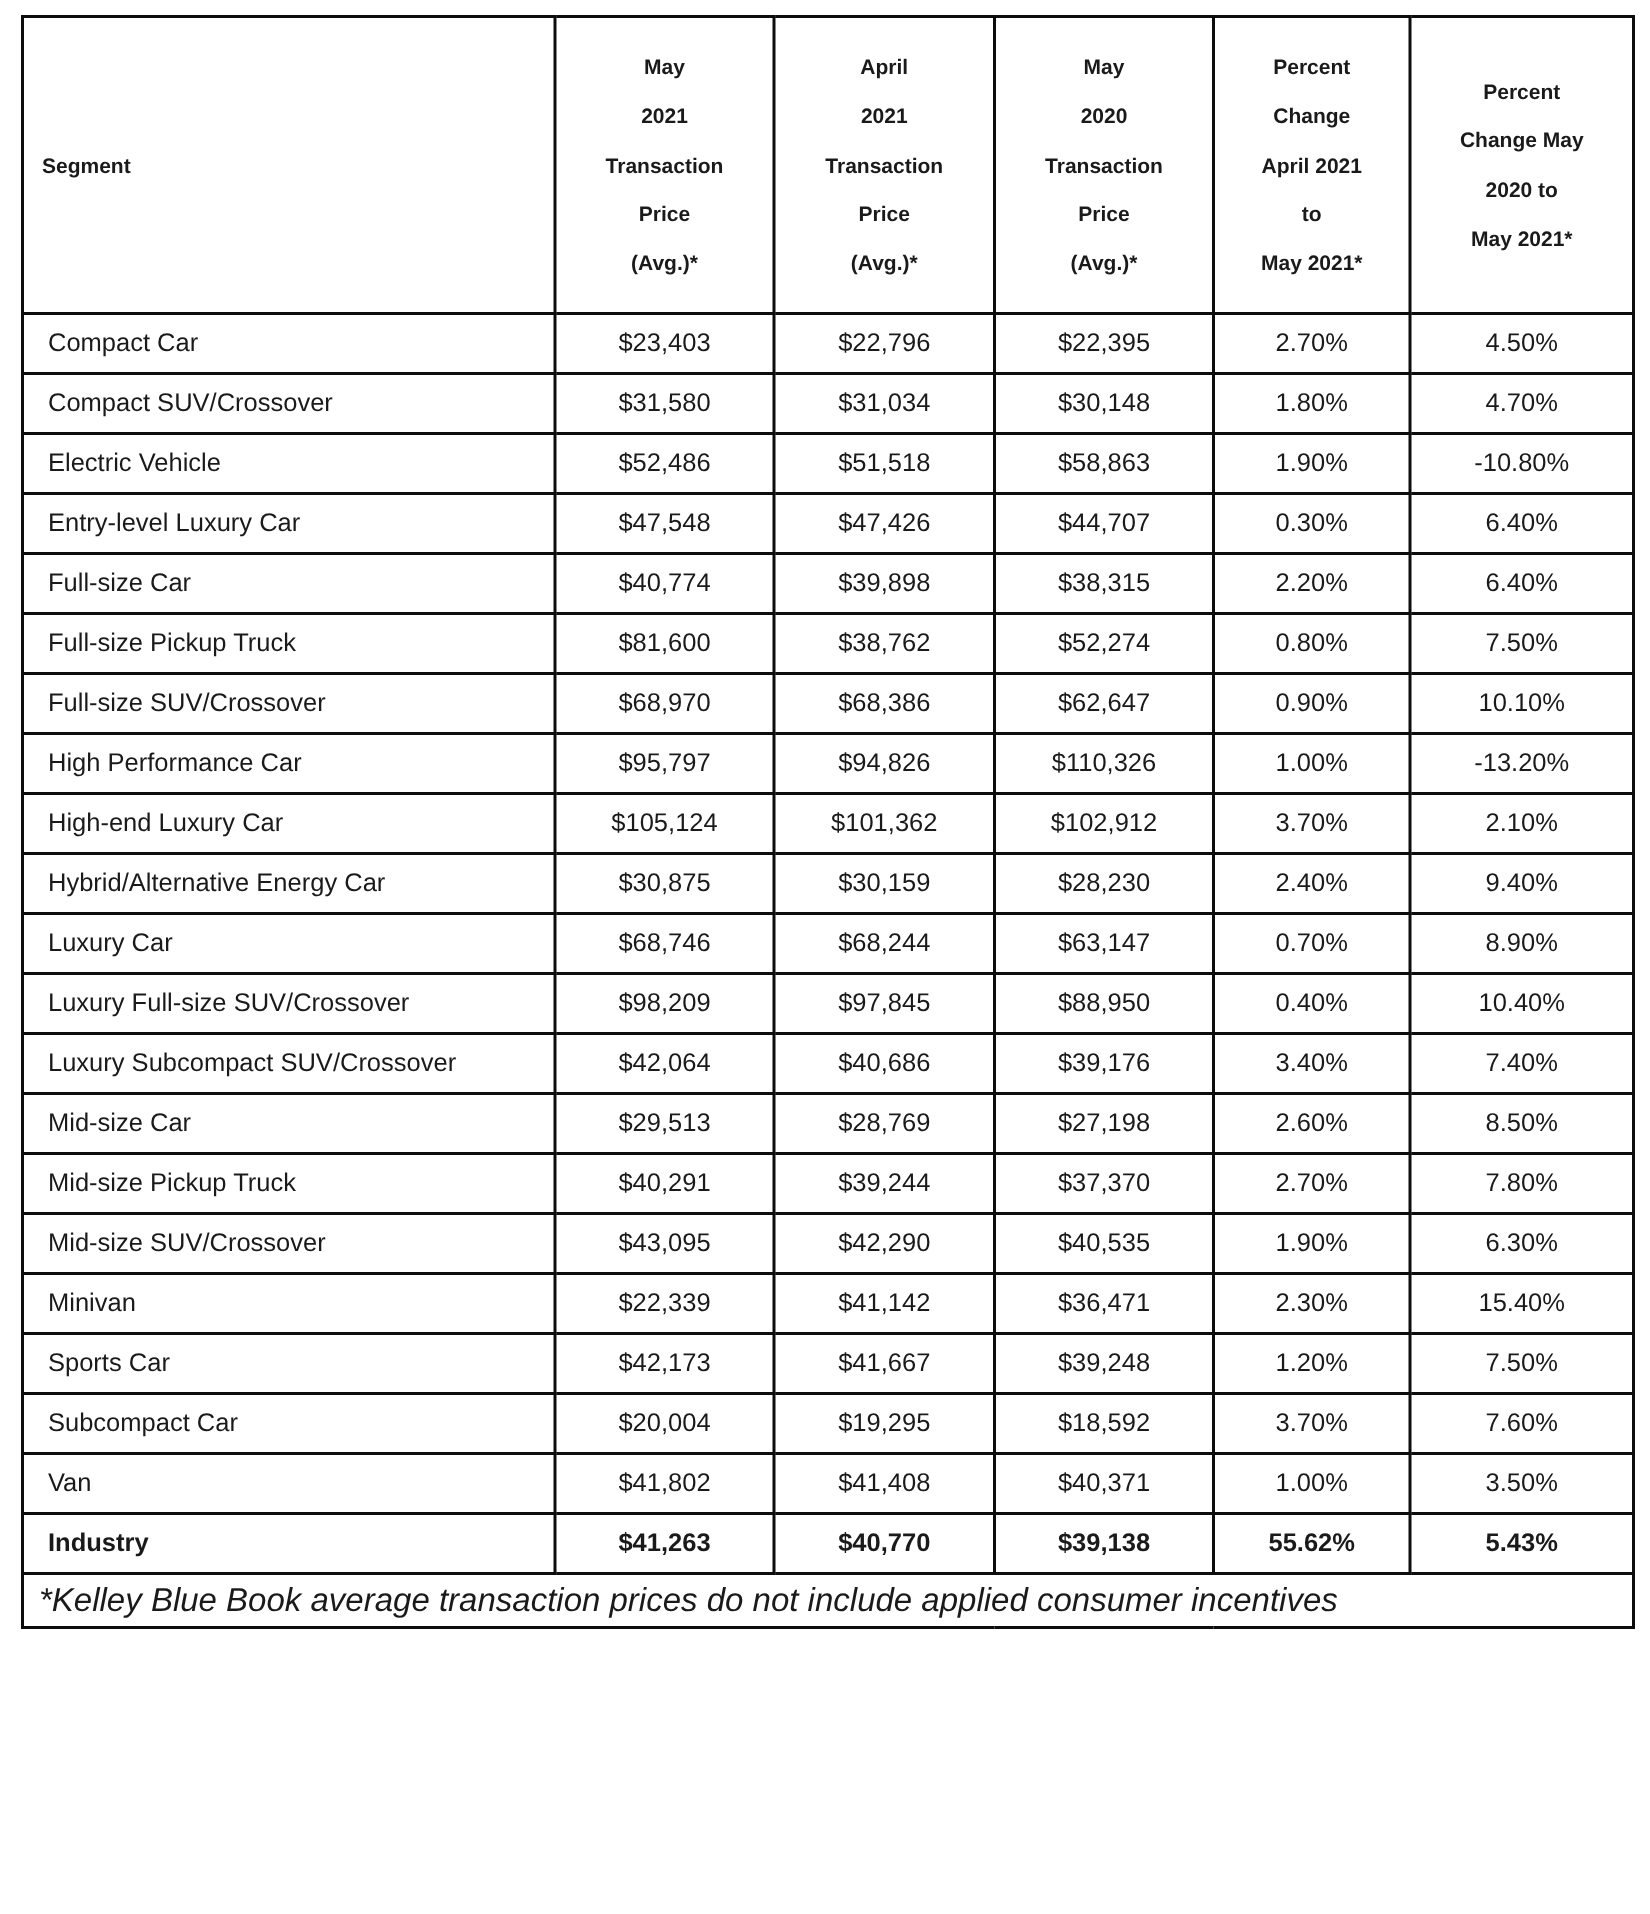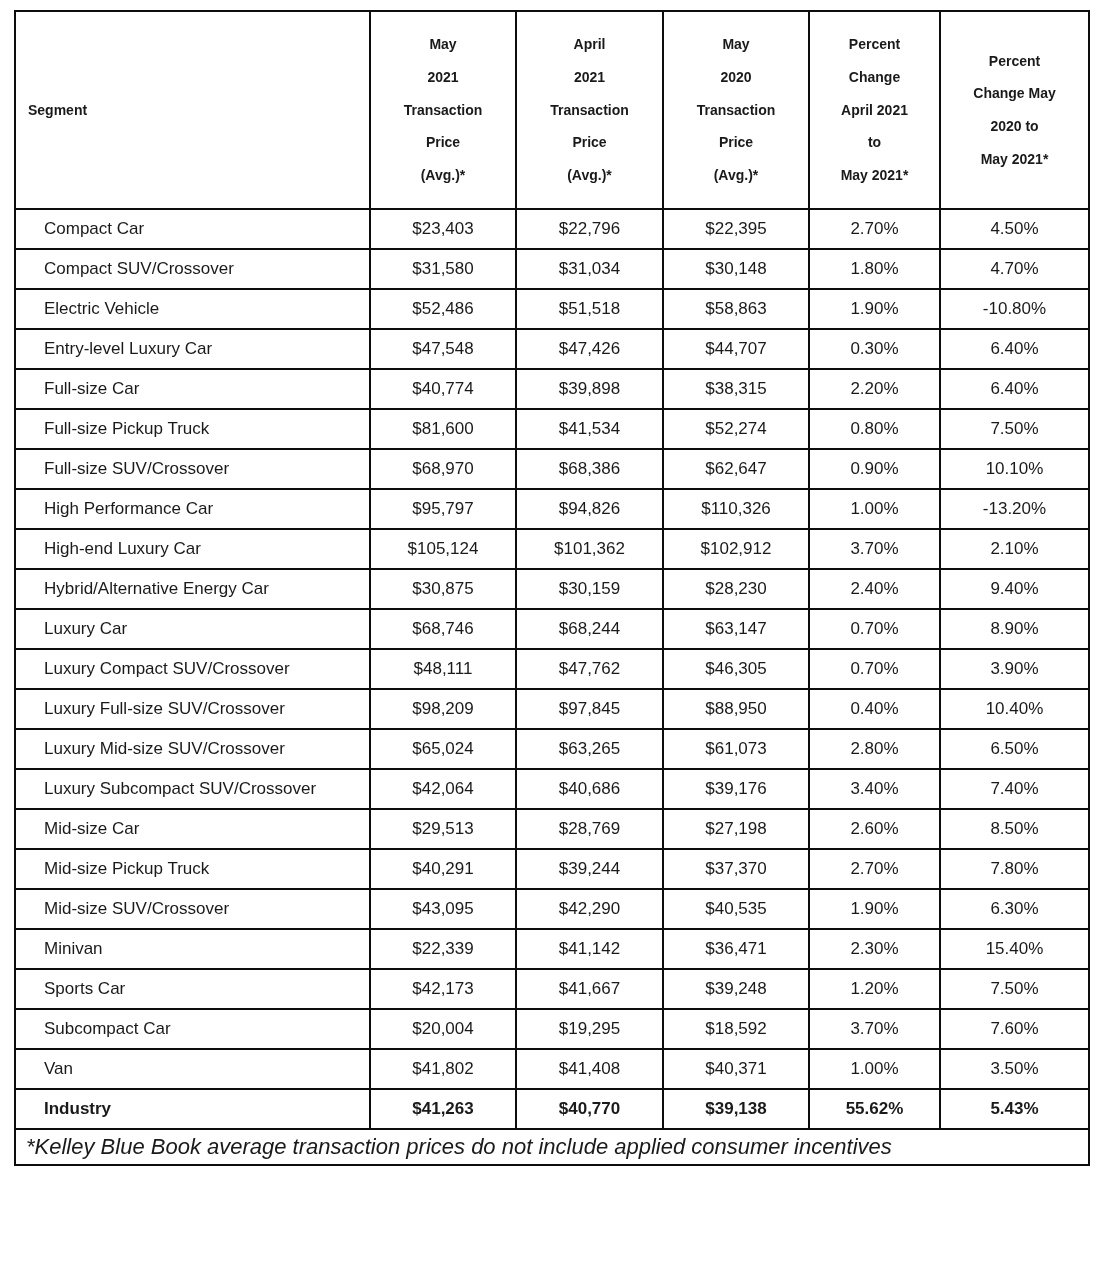--- a/index.html
+++ b/index.html
@@ -46,21 +46,21 @@
     line-height: 2.33;
     padding: 0 4px;
   }
   tbody td {
     height: 40px;
     font-size: 17px;
     vertical-align: middle;
   }
   td.seg {
     text-align: left;
-    padding-left: 28px;
+    padding-left: 16px;
   }
   td.val {
     text-align: center;
   }
   tr.industry-row td {
     font-weight: bold;
     margin-left: 44px;
   }
   tfoot td.footnote-cell {
     height: 36px;
@@ -150,21 +150,21 @@
           <td class="seg">Full-size Car</td>
           <td class="val">$40,774</td>
           <td class="val">$39,898</td>
           <td class="val">$38,315</td>
           <td class="val">2.20%</td>
           <td class="val">6.40%</td>
         </tr>
         <tr>
           <td class="seg">Full-size Pickup Truck</td>
           <td class="val">$81,600</td>
-          <td class="val">$41,534</td>
+          <td class="val">$38,762</td>
           <td class="val">$52,274</td>
           <td class="val">0.80%</td>
           <td class="val">7.50%</td>
         </tr>
         <tr>
           <td class="seg">Full-size SUV/Crossover</td>
           <td class="val">$68,970</td>
           <td class="val">$68,386</td>
           <td class="val">$62,647</td>
           <td class="val">0.90%</td>
@@ -196,42 +196,26 @@
         </tr>
         <tr>
           <td class="seg">Luxury Car</td>
           <td class="val">$68,746</td>
           <td class="val">$68,244</td>
           <td class="val">$63,147</td>
           <td class="val">0.70%</td>
           <td class="val">8.90%</td>
         </tr>
         <tr>
-          <td class="seg">Luxury Compact SUV/Crossover</td>
-          <td class="val">$48,111</td>
-          <td class="val">$47,762</td>
-          <td class="val">$46,305</td>
-          <td class="val">0.70%</td>
-          <td class="val">3.90%</td>
-        </tr>
-        <tr>
           <td class="seg">Luxury Full-size SUV/Crossover</td>
           <td class="val">$98,209</td>
           <td class="val">$97,845</td>
           <td class="val">$88,950</td>
           <td class="val">0.40%</td>
           <td class="val">10.40%</td>
-        </tr>
-        <tr>
-          <td class="seg">Luxury Mid-size SUV/Crossover</td>
-          <td class="val">$65,024</td>
-          <td class="val">$63,265</td>
-          <td class="val">$61,073</td>
-          <td class="val">2.80%</td>
-          <td class="val">6.50%</td>
         </tr>
         <tr>
           <td class="seg">Luxury Subcompact SUV/Crossover</td>
           <td class="val">$42,064</td>
           <td class="val">$40,686</td>
           <td class="val">$39,176</td>
           <td class="val">3.40%</td>
           <td class="val">7.40%</td>
         </tr>
         <tr>

